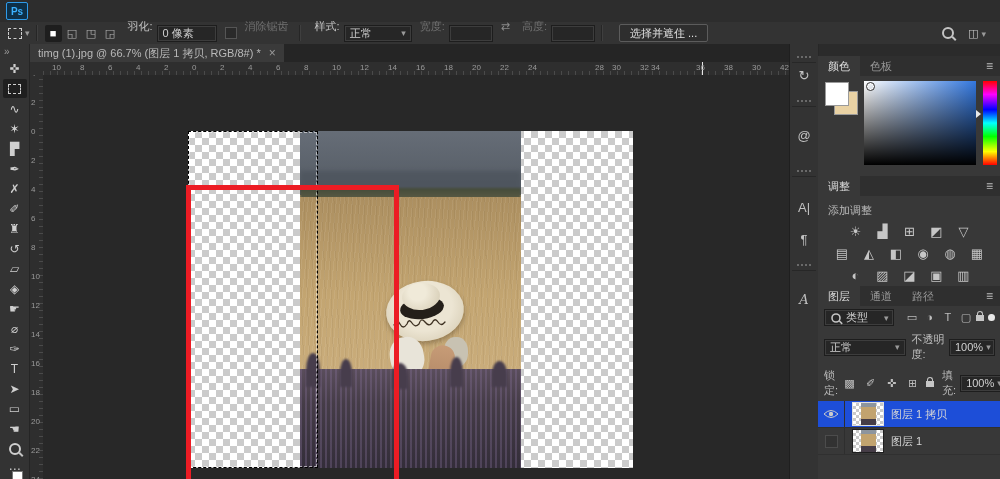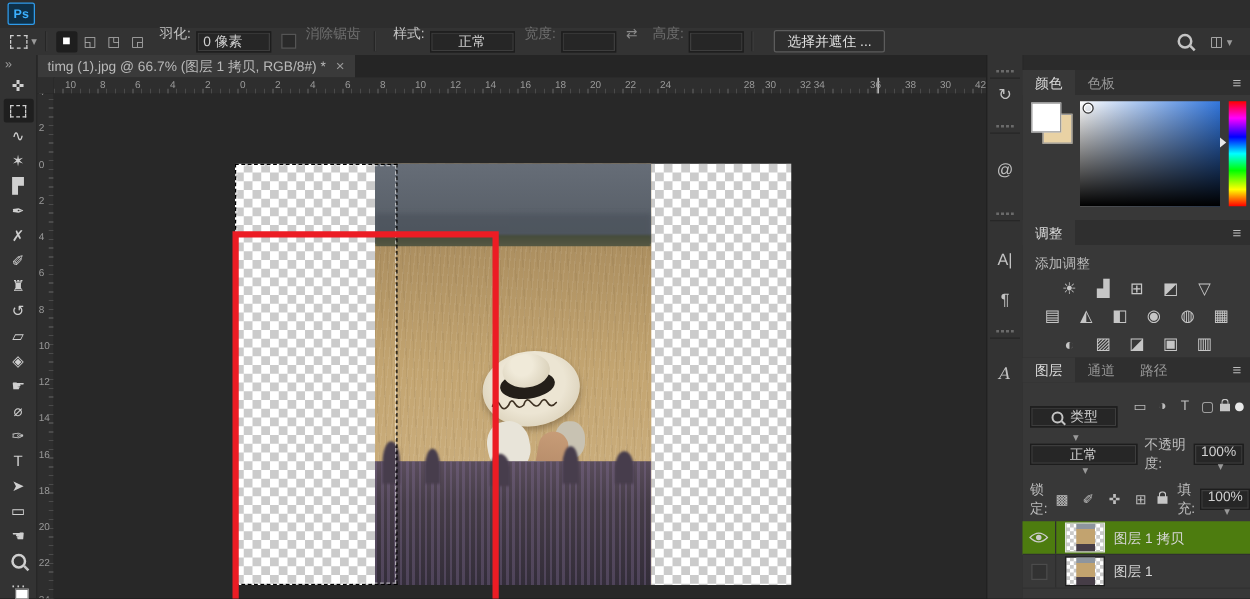--- a/index.html
+++ b/index.html
@@ -19,21 +19,21 @@
   .opt-sep{width:1px;height:16px;background:#262626;border-right:1px solid #3f3f3f;margin:0 6px;}
   .marq-box{display:inline-block;width:12px;height:9px;border:1px dashed #cfcfcf;}
   .chev{color:#9a9a9a;font-size:9px;margin-left:3px;}
   .mode-btn{width:17px;height:17px;display:flex;align-items:center;justify-content:center;
             color:#b5b5b5;font-size:11px;margin:0 1px;border-radius:2px;}
   .mode-btn.active{background:#1e1e1e;color:#ffffff;}
   .opt-label{color:#c3c3c3;margin:0 4px 13px 8px;}
   .opt-label.dim{color:#6f6f6f;}
   .tfield{background:#262626;border:1px solid #1d1d1d;box-shadow:0 0 0 1px #3d3d3d inset;
           height:15px;display:flex;align-items:center;padding:0 5px;color:#d0d0d0;}
-  .dropdown{justify-content:space-between;cursor:default;flex-direction:column;}
+  .dropdown{justify-content:space-between;cursor:default;}
   .checkbox{width:10px;height:10px;background:#2a2a2a;border:1px solid #555;margin-left:8px;}
   .mag{display:inline-block;width:8px;height:8px;border:2px solid #c4c4c4;border-radius:50%;position:relative;}
   .mag::after{content:"";position:absolute;width:2px;height:5px;background:#c4c4c4;
               right:-3px;bottom:-4px;transform:rotate(-45deg);}
   #select-mask-btn{height:16px;border:1px solid #5c5c5c;background:#2e2e2e;color:#e0e0e0;
                    padding:0 10px;display:flex;align-items:center;border-radius:2px;margin-left:10px;}
   #opt-right{margin-left:auto;display:flex;align-items:center;gap:14px;padding-right:14px;}
   
   #tabbar{position:absolute;left:30px;top:44px;width:759px;height:18px;background:#252525;}
   #doc-tab{position:absolute;left:0;top:0;height:18px;background:#3a3a3a;color:#b9b9b9;
@@ -128,21 +128,21 @@
   .adj-icon{width:18px;height:16px;display:flex;align-items:center;justify-content:center;
             color:#c6c6c6;font-size:13px;}
   
   .lrow{display:flex;align-items:center;font-size:11px;padding:3px 6px;gap:4px;}
   .css-lock{display:inline-block;width:8px;height:6px;background:#c6c6c6;position:relative;margin-top:4px;}
   .css-lock::before{content:"";position:absolute;left:1px;top:-4px;width:4px;height:4px;
                     border:1px solid #c6c6c6;border-bottom:none;border-radius:3px 3px 0 0;}
   .filt-icon{color:#bdbdbd;font-size:11px;width:15px;text-align:center;}
   #filter-pin{width:7px;height:7px;border-radius:50%;background:#e8e8e8;margin-left:auto;}
   .layer-row{display:flex;align-items:center;height:26px;border-bottom:1px solid #303030;}
-  .layer-row.selected{background:#4d7c0f;}
+  .layer-row.selected{background:#1d4ed8;}
   .eye-cell{width:26px;height:26px;display:flex;align-items:center;justify-content:center;border-right:1px solid #2e2e2e;}
   .eye-empty{width:11px;height:11px;border:1px solid #4c4c4c;background:#323232;}
   .layer-thumb{width:30px;height:22px;margin:0 7px;background:conic-gradient(#c9c9c9 25%,#fff 0 50%,#c9c9c9 0 75%,#fff 0);
                background-size:6px 6px;position:relative;border:1px solid #1f1f1f;}
   .layer-row.selected .layer-thumb{border:1px solid #e0e0e0;}
   .thumb-img{position:absolute;left:25%;top:0;width:50%;height:100%;
              background:linear-gradient(180deg,#8d959e 0 20%,#c2a36f 20% 72%,#463d47 72%);}
   .layer-name{font-size:11px;color:#d6d6d6;}
 </style>
 </head>
@@ -374,21 +374,21 @@
     </div>
 
     <div class="panel" id="layers-panel" style="top:242px;height:193px;">
       <div class="panel-tabs">
         <span class="ptab active">图层</span>
         <span class="ptab">通道</span>
         <span class="ptab">路径</span>
         <span class="pmenu">≡</span>
       </div>
       <div class="lrow">
-        <span class="tfield dropdown" style="width:62px;gap:4px;margin-top:16px;">
+        <span class="tfield dropdown" style="width:62px;gap:4px;">
           <span style="display:flex;align-items:center;gap:4px;">
               <span class="mag" style="transform:scale(.8);"></span>
               <span>类型</span>
             </span>
           <span class="chev">▾</span>
         </span>
         <span id="filter-icons" style="display:flex;gap:3px;margin-left:6px;">
             <span class="filt-icon">▭</span>
             <span class="filt-icon">◑</span>
             <span class="filt-icon">T</span>

